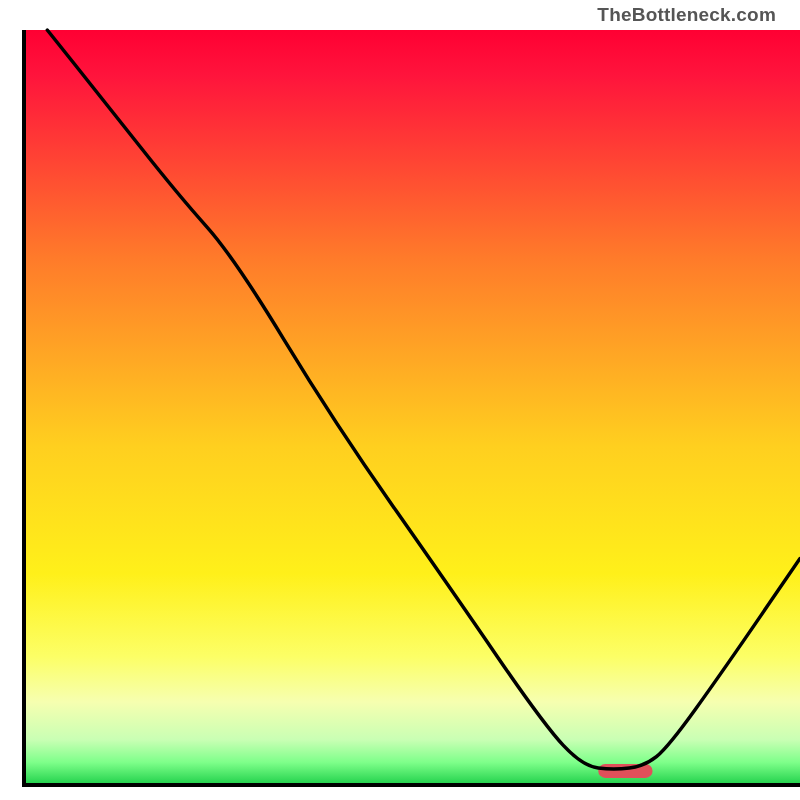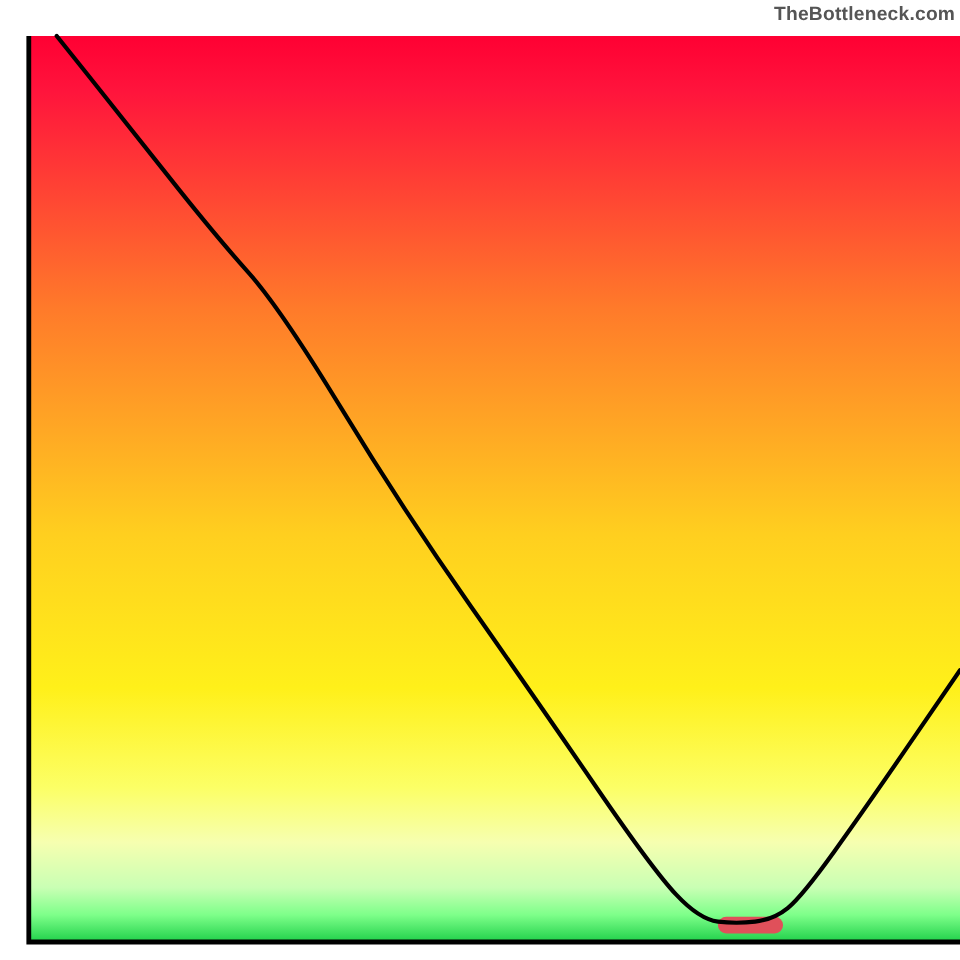--- a/index.html
+++ b/index.html
@@ -11,22 +11,22 @@
     font-family: Arial, Helvetica, sans-serif;
   }
   .container {
     position: relative;
     width: 800px;
     height: 800px;
   }
   .watermark {
     position: absolute;
     top: 4px;
-    right: 4px;
-    font-size: 16px;
+    right: 24px;
+    font-size: 19px;
     font-weight: 600;
     color: #555555;
     letter-spacing: 0.2px;
   }
   svg {
     display: block;
   }
 </style>
 </head>
 <body>

